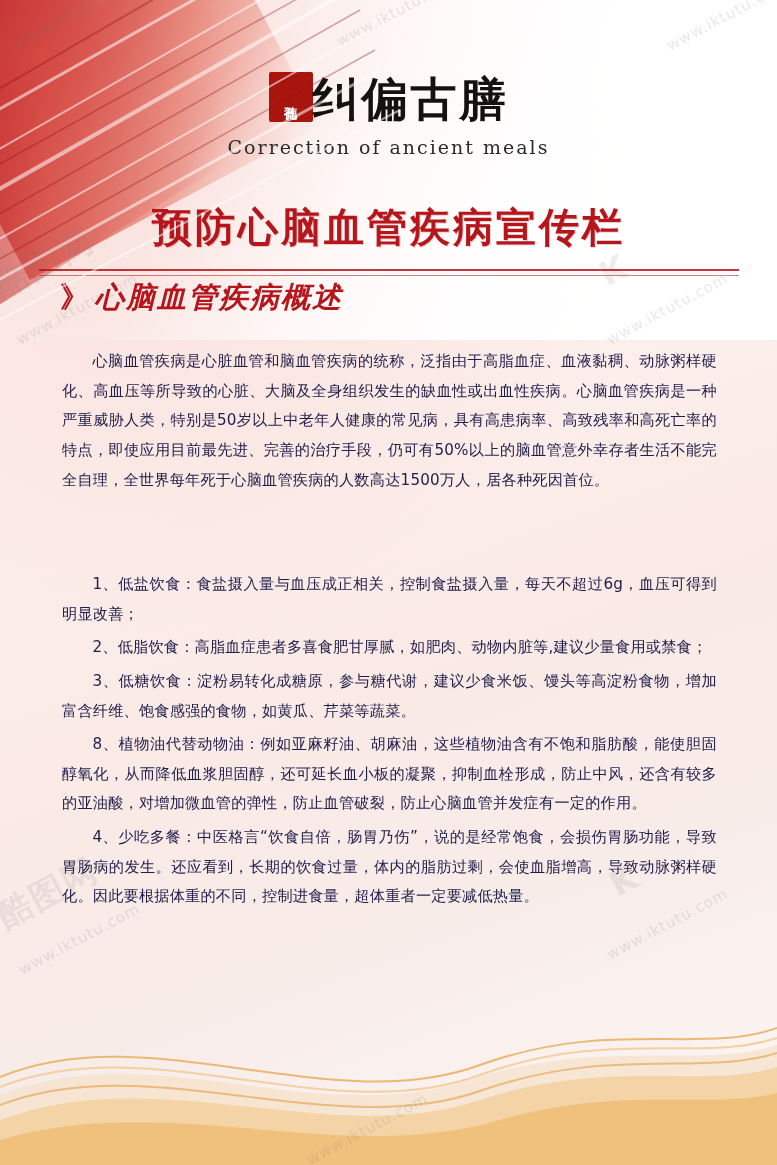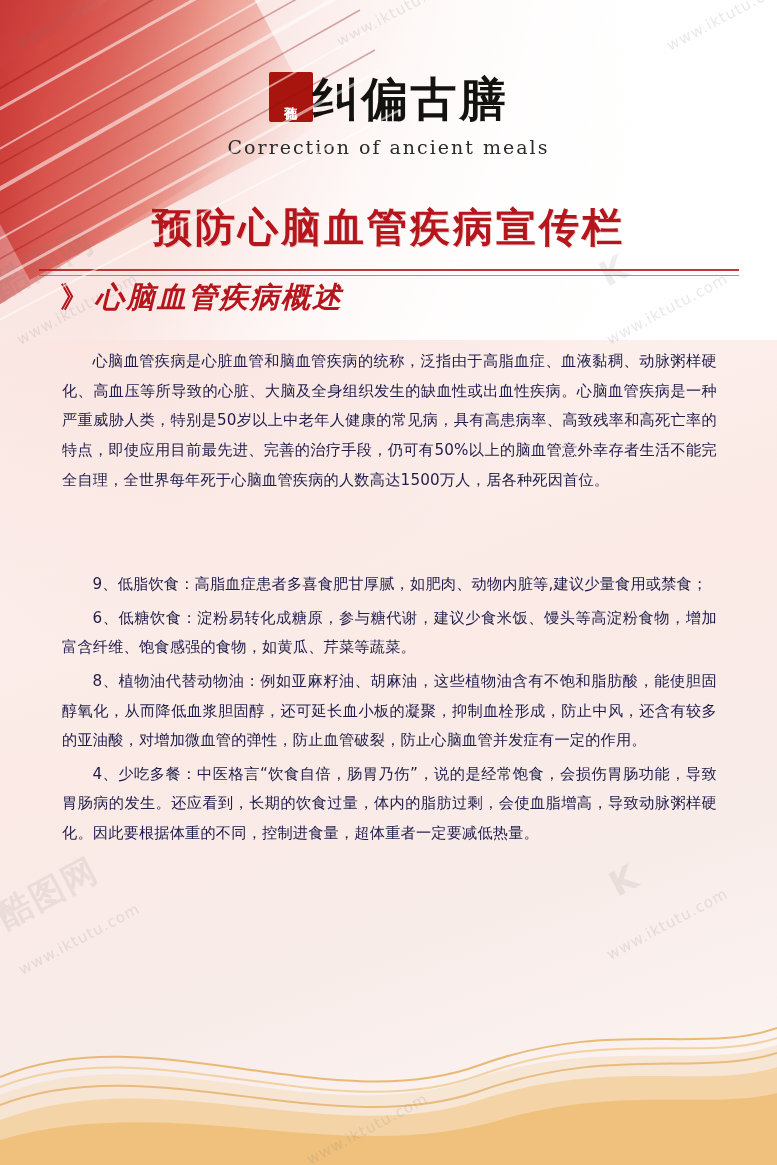--- a/index.html
+++ b/index.html
@@ -223,19 +223,20 @@
   </div>
 
   <div class="sec-head sec1">
     <span class="chev">》</span><span>心脑血管疾病概述</span>
   </div>
 
   <div class="body-text p1">心脑血管疾病是心脏血管和脑血管疾病的统称，泛指由于高脂血症、血液黏稠、动脉粥样硬化、高血压等所导致的心脏、大脑及全身组织发生的缺血性或出血性疾病。心脑血管疾病是一种严重威胁人类，特别是50岁以上中老年人健康的常见病，具有高患病率、高致残率和高死亡率的特点，即使应用目前最先进、完善的治疗手段，仍可有50%以上的脑血管意外幸存者生活不能完全自理，全世界每年死于心脑血管疾病的人数高达1500万人，居各种死因首位。</div>
 
 
   <div class="list">
-    <p>9、低脂饮食：高脂血症患者多喜食肥甘厚腻，如肥肉、动物内脏等,建议少量食用或禁食；</p>
-    <p>6、低糖饮食：淀粉易转化成糖原，参与糖代谢，建议少食米饭、馒头等高淀粉食物，增加富含纤维、饱食感强的食物，如黄瓜、芹菜等蔬菜。</p>
+    <p>1、低盐饮食：食盐摄入量与血压成正相关，控制食盐摄入量，每天不超过6g，血压可得到明显改善；</p>
+    <p>2、低脂饮食：高脂血症患者多喜食肥甘厚腻，如肥肉、动物内脏等,建议少量食用或禁食；</p>
+    <p>3、低糖饮食：淀粉易转化成糖原，参与糖代谢，建议少食米饭、馒头等高淀粉食物，增加富含纤维、饱食感强的食物，如黄瓜、芹菜等蔬菜。</p>
     <p>8、植物油代替动物油：例如亚麻籽油、胡麻油，这些植物油含有不饱和脂肪酸，能使胆固醇氧化，从而降低血浆胆固醇，还可延长血小板的凝聚，抑制血栓形成，防止中风，还含有较多的亚油酸，对增加微血管的弹性，防止血管破裂，防止心脑血管并发症有一定的作用。</p>
     <p>4、少吃多餐：中医格言“饮食自倍，肠胃乃伤”，说的是经常饱食，会损伤胃肠功能，导致胃肠病的发生。还应看到，长期的饮食过量，体内的脂肪过剩，会使血脂增高，导致动脉粥样硬化。因此要根据体重的不同，控制进食量，超体重者一定要减低热量。</p>
   </div>
 
 </div>
 
 </body></html>

